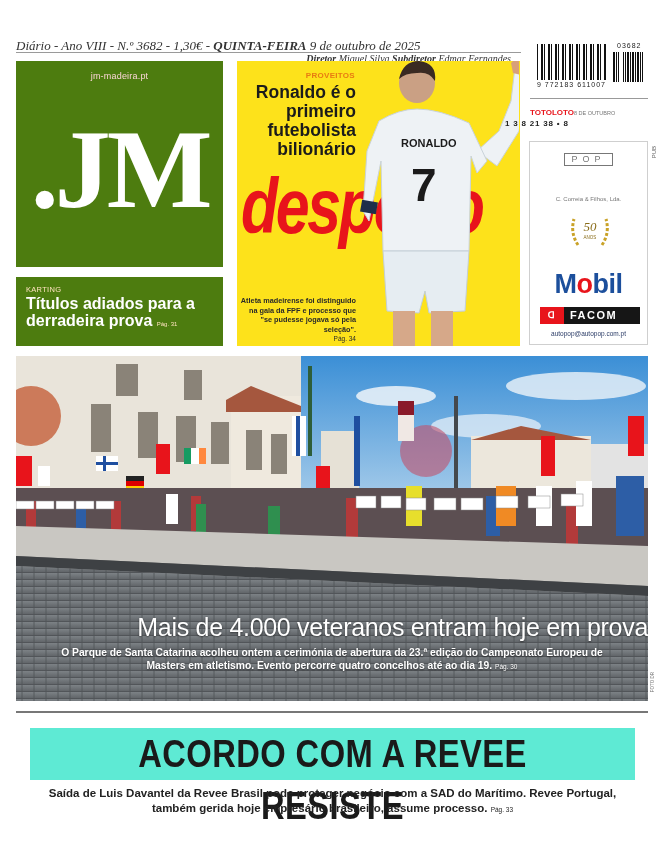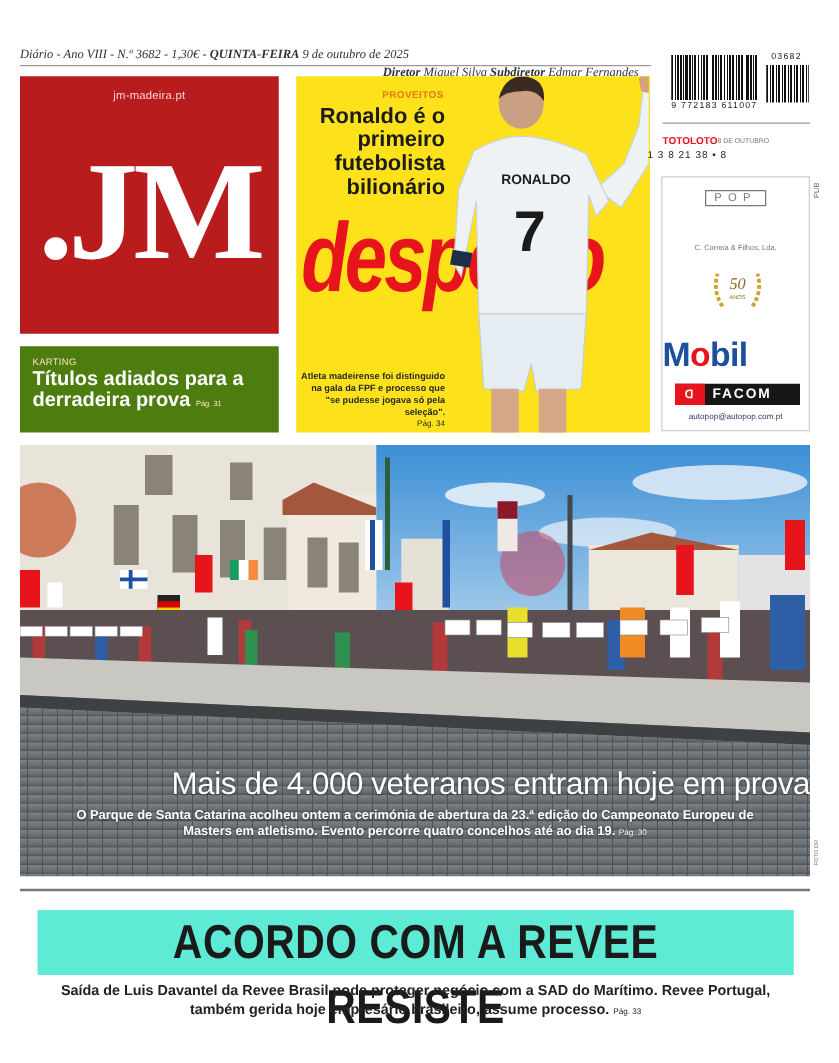--- a/index.html
+++ b/index.html
@@ -2,27 +2,27 @@
 <html><head>
   <meta charset="utf-8">
   <style>
     * { box-sizing: border-box; margin: 0; padding: 0; }
     html, body { width: 671px; height: 850px; background: #ffffff; overflow: hidden; }
     body { position: relative; font-family: "Liberation Sans", sans-serif; color: #1a1a1a; }
 
     .abs { position: absolute; }
 
     
-    .masthead-left { left: 16px; top: 38px; font-family: "Liberation Serif", serif; font-style: italic; font-size: 10px; color: #333; white-space: nowrap; }
+    .masthead-left { left: 16px; top: 38px; font-family: "Liberation Serif", serif; font-style: italic; font-size: 13px; color: #333; white-space: nowrap; }
     .masthead-left b, .masthead-right b { font-weight: bold; }
     .masthead-right { right: 160px; top: 53px; font-family: "Liberation Serif", serif; font-style: italic; font-size: 10px; color: #333; white-space: nowrap; }
     .masthead-rule { left: 16px; top: 52px; width: 505px; height: 1px; background: #9a9a9a; }
 
     
-    .logo-block { left: 16px; top: 61px; width: 207px; height: 206px; background: #b91c1c; }
+    .logo-block { left: 16px; top: 61px; width: 207px; height: 206px; background: #4d7c0f; }
     .logo-url { position: absolute; top: 10px; width: 100%; text-align: center; color: #fbd6d6; font-size: 9px; letter-spacing: 0.2px; }
     .logo-mark { position: absolute; left: 0; right: 0; top: 52px; text-align: center; color: #fff; font-family: "Liberation Serif", serif; font-weight: bold; font-size: 112px; line-height: 1; letter-spacing: -4px; }
 
     
     .karting { left: 16px; top: 277px; width: 207px; height: 69px; background: #4d7c0f; padding: 8px 10px; color: #fff; }
     .karting .kicker { font-size: 7.5px; color: #ffe3bf; letter-spacing: 0.3px; }
     .karting .headline { font-weight: bold; font-size: 16px; line-height: 17px; margin-top: 1px; }
     .karting .pg { font-size: 6px; font-weight: normal; color: #ffe3bf; }
 
     
@@ -41,30 +41,30 @@
     .barcode-main { position: absolute; left: 0; top: 0; width: 70px; height: 36px;
       background: repeating-linear-gradient(90deg, #111 0 1.4px, #fff 1.4px 2.6px, #111 2.6px 3.4px, #fff 3.4px 4.2px, #111 4.2px 6px, #fff 6px 7px); }
     .barcode-addon { position: absolute; left: 76px; top: 8px; width: 34px; height: 30px;
       background: repeating-linear-gradient(90deg, #111 0 1.6px, #fff 1.6px 2.8px, #111 2.8px 3.6px, #fff 3.6px 4.8px); }
     .barcode-digits { position: absolute; left: 0; top: 37px; font-size: 7px; letter-spacing: 1px; color: #222; }
     .barcode-addon-digits { position: absolute; left: 80px; top: -2px; font-size: 7px; letter-spacing: 1px; color: #222; }
     .right-rule { left: 530px; top: 98px; width: 118px; height: 1px; background: #999; }
 
     .totoloto-label { left: 530px; top: 108px; font-size: 8px; font-weight: bold; color: #e8141b; text-align: right; }
     .totoloto-date { left: 574px; top: 110px; font-size: 5.5px; color: #777; }
-    .totoloto-nums { left: 518px; top: 119px; font-size: 8px; font-weight: normal; letter-spacing: 0.8px; color: #222; }
+    .totoloto-nums { left: 505px; top: 119px; font-size: 8px; font-weight: bold; letter-spacing: 0.8px; color: #222; }
 
     .ad { left: 529px; top: 141px; width: 119px; height: 204px; border: 1px solid #cfcfcf; background: #fff; }
     .ad-pub { left: 651px; top: 146px; font-size: 6px; color: #666; writing-mode: vertical-rl; transform: rotate(180deg); }
     .ad .autopop { position: absolute; left: 0; right: 0; top: 6px; text-align: center; }
     .ad .autopop-word { font-family: "Liberation Sans", sans-serif; font-size: 26px; font-weight: bold; color: #fff; -webkit-text-stroke: 1.2px #666; letter-spacing: -1px; line-height: 26px; }
     .ad .autopop-box { display: inline-block; margin-top: 2px; border: 1px solid #777; padding: 0 6px; font-size: 9px; letter-spacing: 5px; color: #777; line-height: 11px; }
     .ad .company { position: absolute; left: 0; right: 0; top: 54px; text-align: center; font-size: 6px; color: #777; }
     .ad .wreath { position: absolute; left: 38px; top: 67px; width: 44px; height: 40px; }
-    .ad .mobil { position: absolute; left: 0; right: 0; top: 128px; font-weight: bold; font-size: 27px; letter-spacing: -0.5px; color: #1c4f9c; line-height: 28px; }
+    .ad .mobil { position: absolute; left: 0; right: 0; top: 128px; text-align: center; font-weight: bold; font-size: 27px; letter-spacing: -0.5px; color: #1c4f9c; line-height: 28px; }
     .ad .mobil .o { color: #e8141b; }
     .ad .facom { position: absolute; left: 10px; top: 165px; width: 100px; height: 17px; background: #161616; color: #fff; font-weight: bold; font-size: 11px; letter-spacing: 1.5px; line-height: 17px; padding-left: 30px; }
     .ad .facom-badge { position: absolute; left: 0; top: 0; width: 24px; height: 17px; background: #e8141b; color: #fff; font-size: 9px; text-align: center; line-height: 17px; }
     .ad .email { position: absolute; left: 0; right: 0; top: 188px; text-align: center; font-size: 6.5px; color: #2a3b66; }
 
     
     .photo { left: 16px; top: 356px; width: 632px; height: 345px; overflow: hidden; background: #777; }
     .photo svg { position: absolute; left: 0; top: 0; }
     .photo .headline { position: absolute; left: 0; right: 0; top: 257px; text-align: right; color: #fff; font-weight: normal; font-size: 25px; letter-spacing: -0.3px; text-shadow: 0 1px 2px rgba(0,0,0,0.5); }
     .photo .lede { position: absolute; left: 30px; right: 30px; top: 290px; text-align: center; color: #fff; font-weight: bold; font-size: 10.3px; line-height: 13px; text-shadow: 0 1px 2px rgba(0,0,0,0.6); }

